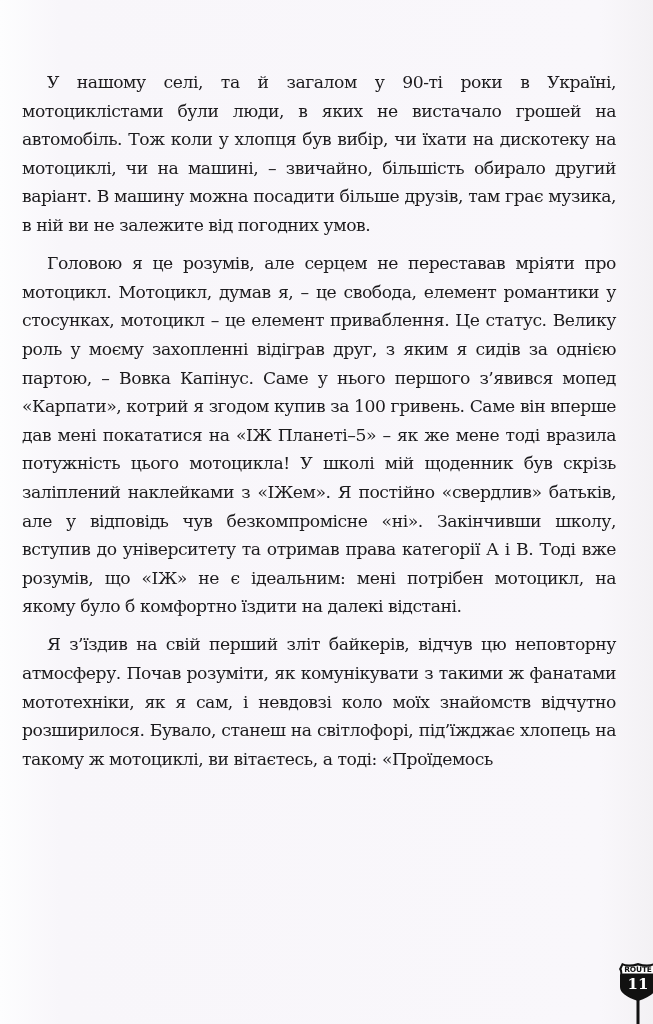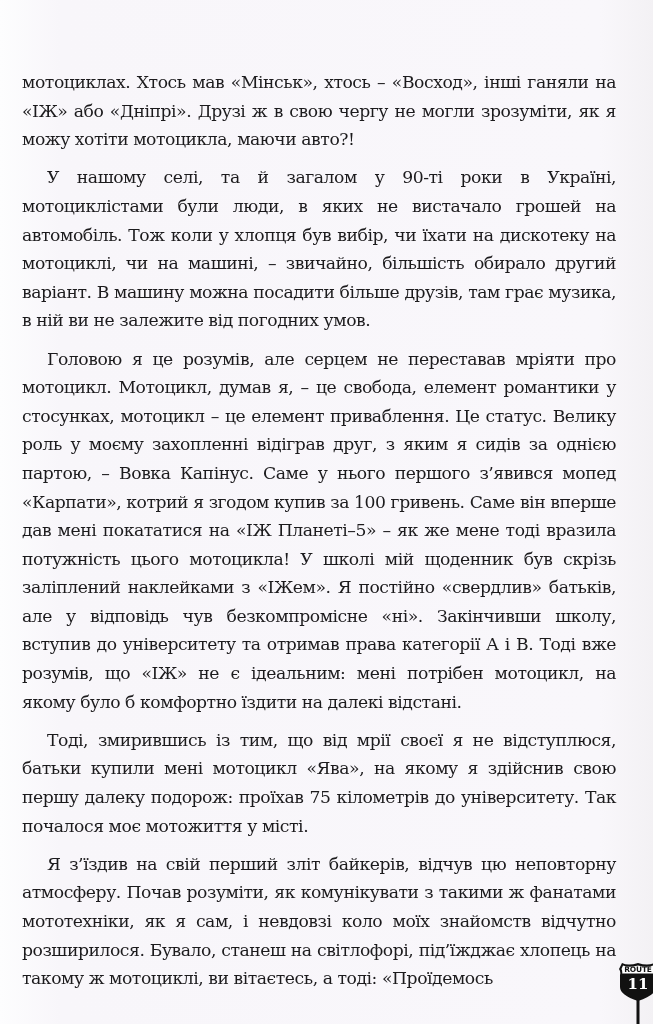--- a/index.html
+++ b/index.html
@@ -74,24 +74,22 @@
     font-weight: bold;
     font-size: 15px;
     color: #ffffff;
   }
 </style>
 </head>
 <body>
 
 <div class="page">
   <div class="text-block">
-    <p class="para first">мотоциклах. Хтось мав «Мінськ», хтось – «Восход», інші ганяли на «ІЖ» або «Дніпрі». Друзі ж в свою чергу не могли зрозуміти, як я можу хотіти мотоцикла, маючи авто?!</p>
     <p class="para">У нашому селі, та й загалом у 90-ті роки в Україні, мотоциклістами були люди, в яких не вистачало грошей на автомобіль. Тож коли у хлопця був вибір, чи їхати на дискотеку на мотоциклі, чи на машині, – звичайно, більшість обирало другий варіант. В машину можна посадити більше друзів, там грає музика, в ній ви не залежите від погодних умов.</p>
     <p class="para">Головою я це розумів, але серцем не переставав мріяти про мотоцикл. Мотоцикл, думав я, – це свобода, елемент романтики у стосунках, мотоцикл – це елемент приваблення. Це статус. Велику роль у моєму захопленні відіграв друг, з яким я сидів за однією партою, – Вовка Капінус. Саме у нього першого з’явився мопед «Карпати», котрий я згодом купив за 100 гривень. Саме він вперше дав мені покататися на «ІЖ Планеті–5» – як же мене тоді вразила потужність цього мотоцикла! У школі мій щоденник був скрізь заліплений наклейками з «ІЖем». Я постійно «свердлив» батьків, але у відповідь чув безкомпромісне «ні». Закінчивши школу, вступив до університету та отримав права категорії А і В. Тоді вже розумів, що «ІЖ» не є ідеальним: мені потрібен мотоцикл, на якому було б комфортно їздити на далекі відстані.</p>
-    <p class="para">Тоді, змирившись із тим, що від мрії своєї я не відступлюся, батьки купили мені мотоцикл «Ява», на якому я здійснив свою першу далеку подорож: проїхав 75 кілометрів до університету. Так почалося моє мотожиття у місті.</p>
     <p class="para">Я з’їздив на свій перший зліт байкерів, відчув цю неповторну атмосферу. Почав розуміти, як комунікувати з такими ж фанатами мототехніки, як я сам, і невдовзі коло моїх знайомств відчутно розширилося. Бувало, станеш на світлофорі, під’їжджає хлопець на такому ж мотоциклі, ви вітаєтесь, а тоді: «Проїдемось</p>
   </div>
 
   <div class="route-badge">
     <svg width="40" height="63" viewBox="0 0 40 63">
 
       <rect x="18.5" y="36" width="3" height="27" fill="#111"></rect>
 
       <path d="M4 2 Q10 5 20 2 Q30 5 36 2 L39 8 Q37 11 38 14 L38 26 Q38 34 20 40 Q2 34 2 26 L2 14 Q3 11 1 8 Z" fill="#111"></path>
 

